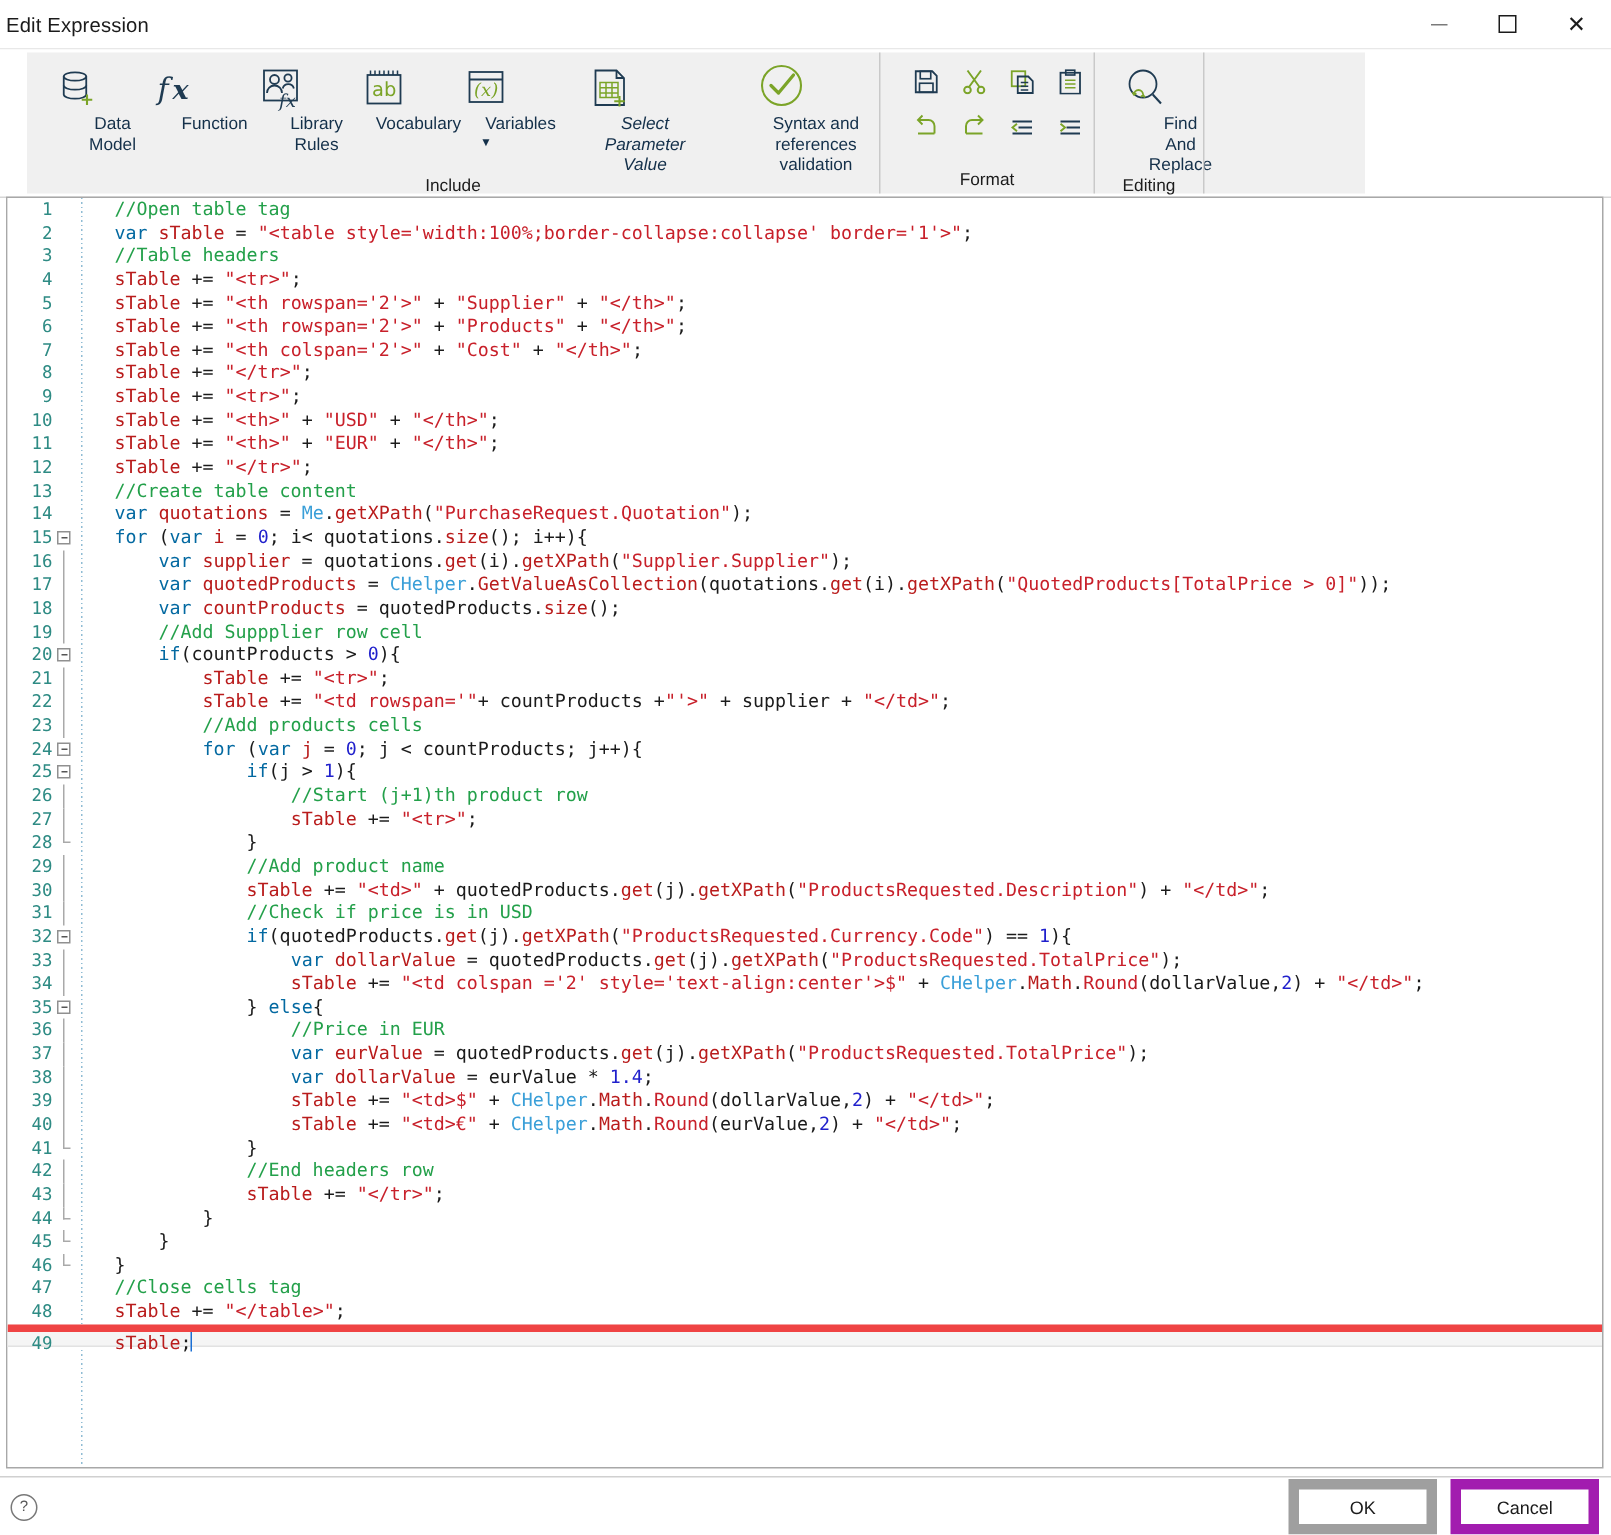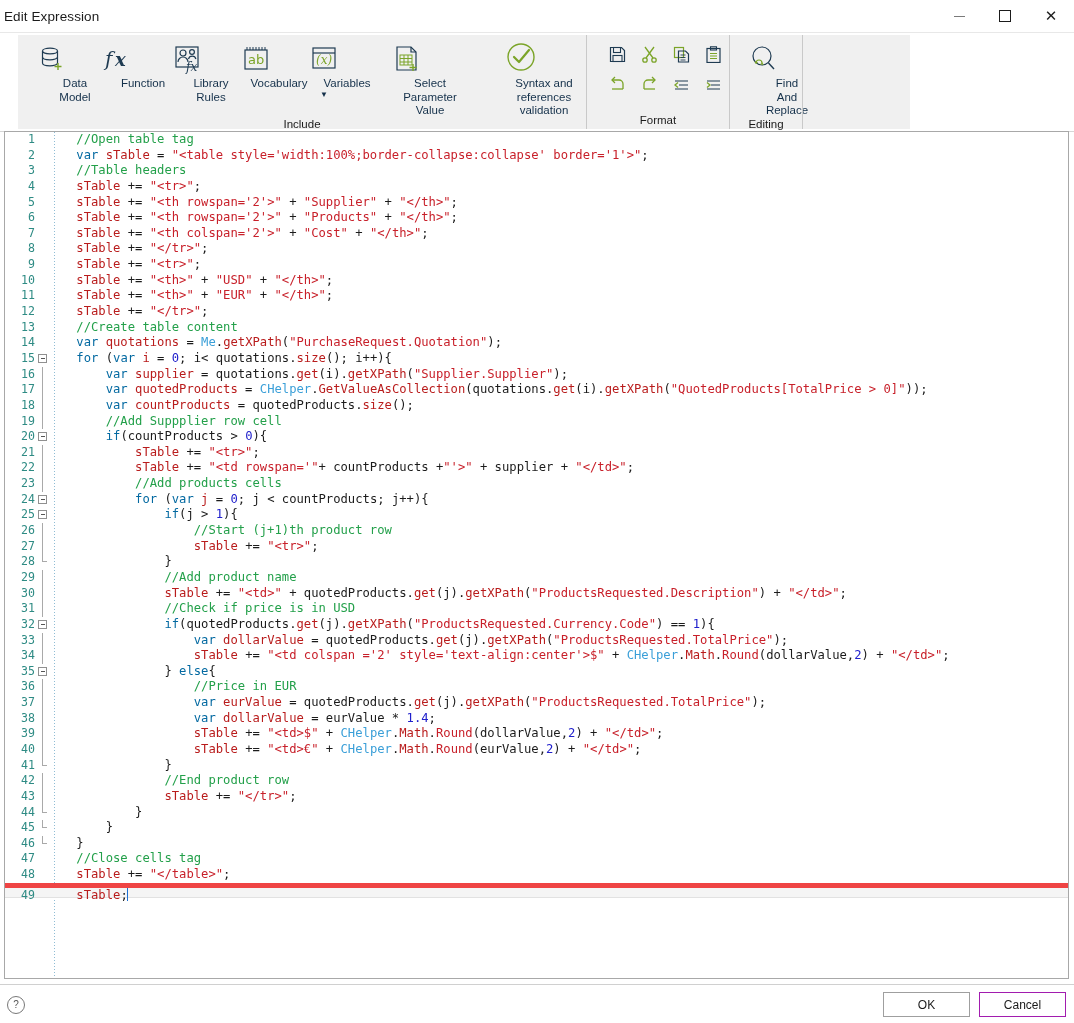--- a/index.html
+++ b/index.html
@@ -85,21 +85,21 @@
     flex-direction: column;
     align-items: center;
     text-align: center;
     font-size: 11.5px;
     line-height: 13.5px;
     color: #14304a;
     cursor: default;
   }
   .ribbon-cmd .ic { height: 36px; display:flex; align-items:center; justify-content:center; }
   .ribbon-cmd .lbl { color: #14304a; padding-left: 46px; }
-  .cmd-wide { width: 98px; }
+  .cmd-wide { width: 98px; font-style: italic; }
   .cmd-xwide { width: 130px; }
   .caret { font-size: 8px; line-height: 8px; color:#14304a; }
 
   
   .fmt-grid {
     display: grid;
     grid-template-columns: repeat(4, 32px);
     grid-auto-rows: 30px;
     padding: 6px 8px 0 14px;
     align-content: start;
@@ -226,21 +226,21 @@
   }
   .btn-row {
     margin-left: auto;
     margin-right: 8px;
     display: flex;
     gap: 9px;
   }
   .dlg-btn {
     width: 85px; height: 23px;
     background: #ffffff;
-    border: 1px solid #a21caf;
+    border: 7px solid #a21caf;
     font-size: 12px;
     color: #1b1b1b;
     font-family:"Liberation Sans", sans-serif;
     display:flex; align-items:center; justify-content:center;
     cursor: default;
   }
   .dlg-btn.primary { border-color:#9f9f9f; }
 </style>
 </head>
 <body>
@@ -495,21 +495,21 @@
       <div class="code-line"><span class="ln">32</span><span class="fold"><span class="fold-box"></span></span><span class="code-txt"><span>             </span><span class="c-kw">if</span><span class="c-op">(quotedProducts.</span><span class="c-id">get</span><span class="c-op">(j).</span><span class="c-id">getXPath</span><span class="c-op">(</span><span class="c-str">"ProductsRequested.Currency.Code"</span><span class="c-op">) == </span><span class="c-num">1</span><span class="c-op">){</span></span></div>
       <div class="code-line"><span class="ln">33</span><span class="fold"><span class="fold-line"></span></span><span class="code-txt"><span>                 </span><span class="c-kw">var</span><span class="c-id"> dollarValue </span><span class="c-op">= quotedProducts.</span><span class="c-id">get</span><span class="c-op">(j).</span><span class="c-id">getXPath</span><span class="c-op">(</span><span class="c-str">"ProductsRequested.TotalPrice"</span><span class="c-op">);</span></span></div>
       <div class="code-line"><span class="ln">34</span><span class="fold"><span class="fold-line"></span></span><span class="code-txt"><span>                 </span><span class="c-id">sTable </span><span class="c-op">+= </span><span class="c-str">"&lt;td colspan ='2' style='text-align:center'&gt;$"</span><span class="c-op"> + </span><span class="c-cls">CHelper</span><span class="c-op">.</span><span class="c-id">Math</span><span class="c-op">.</span><span class="c-fn">Round</span><span class="c-op">(dollarValue,</span><span class="c-num">2</span><span class="c-op">) + </span><span class="c-str">"&lt;/td&gt;"</span><span class="c-op">;</span></span></div>
       <div class="code-line"><span class="ln">35</span><span class="fold"><span class="fold-box"></span></span><span class="code-txt"><span>             </span><span class="c-op">} </span><span class="c-kw">else</span><span class="c-op">{</span></span></div>
       <div class="code-line"><span class="ln">36</span><span class="fold"><span class="fold-line"></span></span><span class="code-txt"><span>                 </span><span class="c-com">//Price in EUR</span></span></div>
       <div class="code-line"><span class="ln">37</span><span class="fold"><span class="fold-line"></span></span><span class="code-txt"><span>                 </span><span class="c-kw">var</span><span class="c-id"> eurValue </span><span class="c-op">= quotedProducts.</span><span class="c-id">get</span><span class="c-op">(j).</span><span class="c-id">getXPath</span><span class="c-op">(</span><span class="c-str">"ProductsRequested.TotalPrice"</span><span class="c-op">);</span></span></div>
       <div class="code-line"><span class="ln">38</span><span class="fold"><span class="fold-line"></span></span><span class="code-txt"><span>                 </span><span class="c-kw">var</span><span class="c-id"> dollarValue </span><span class="c-op">= eurValue * </span><span class="c-num">1.4</span><span class="c-op">;</span></span></div>
       <div class="code-line"><span class="ln">39</span><span class="fold"><span class="fold-line"></span></span><span class="code-txt"><span>                 </span><span class="c-id">sTable </span><span class="c-op">+= </span><span class="c-str">"&lt;td&gt;$"</span><span class="c-op"> + </span><span class="c-cls">CHelper</span><span class="c-op">.</span><span class="c-id">Math</span><span class="c-op">.</span><span class="c-fn">Round</span><span class="c-op">(dollarValue,</span><span class="c-num">2</span><span class="c-op">) + </span><span class="c-str">"&lt;/td&gt;"</span><span class="c-op">;</span></span></div>
       <div class="code-line"><span class="ln">40</span><span class="fold"><span class="fold-line"></span></span><span class="code-txt"><span>                 </span><span class="c-id">sTable </span><span class="c-op">+= </span><span class="c-str">"&lt;td&gt;€"</span><span class="c-op"> + </span><span class="c-cls">CHelper</span><span class="c-op">.</span><span class="c-id">Math</span><span class="c-op">.</span><span class="c-fn">Round</span><span class="c-op">(eurValue,</span><span class="c-num">2</span><span class="c-op">) + </span><span class="c-str">"&lt;/td&gt;"</span><span class="c-op">;</span></span></div>
       <div class="code-line"><span class="ln">41</span><span class="fold"><span class="fold-end"></span></span><span class="code-txt"><span>             </span><span class="c-op">}</span></span></div>
-      <div class="code-line"><span class="ln">42</span><span class="fold"><span class="fold-line"></span></span><span class="code-txt"><span>             </span><span class="c-com">//End product row</span></span></div>
+      <div class="code-line"><span class="ln">42</span><span class="fold"><span class="fold-line"></span></span><span class="code-txt"><span>             </span><span class="c-com">//End headers row</span></span></div>
       <div class="code-line"><span class="ln">43</span><span class="fold"><span class="fold-line"></span></span><span class="code-txt"><span>             </span><span class="c-id">sTable </span><span class="c-op">+= </span><span class="c-str">"&lt;/tr&gt;"</span><span class="c-op">;</span></span></div>
       <div class="code-line"><span class="ln">44</span><span class="fold"><span class="fold-end"></span></span><span class="code-txt"><span>         </span><span class="c-op">}</span></span></div>
       <div class="code-line"><span class="ln">45</span><span class="fold"><span class="fold-end"></span></span><span class="code-txt"><span>     </span><span class="c-op">}</span></span></div>
       <div class="code-line"><span class="ln">46</span><span class="fold"><span class="fold-end"></span></span><span class="code-txt"><span> </span><span class="c-op">}</span></span></div>
       <div class="code-line"><span class="ln">47</span><span class="fold"></span><span class="code-txt"><span> </span><span class="c-com">//Close cells tag</span></span></div>
       <div class="code-line"><span class="ln">48</span><span class="fold"></span><span class="code-txt"><span> </span><span class="c-id">sTable </span><span class="c-op">+= </span><span class="c-str">"&lt;/table&gt;"</span><span class="c-op">;</span></span></div>
       <div class="code-line cur-line"><span class="ln">49</span><span class="fold"></span><span class="code-txt"><span> </span><span class="c-id">sTable</span><span class="c-op">;</span><span class="caret-bar"></span></span></div>
     </div>
 </div>
 

